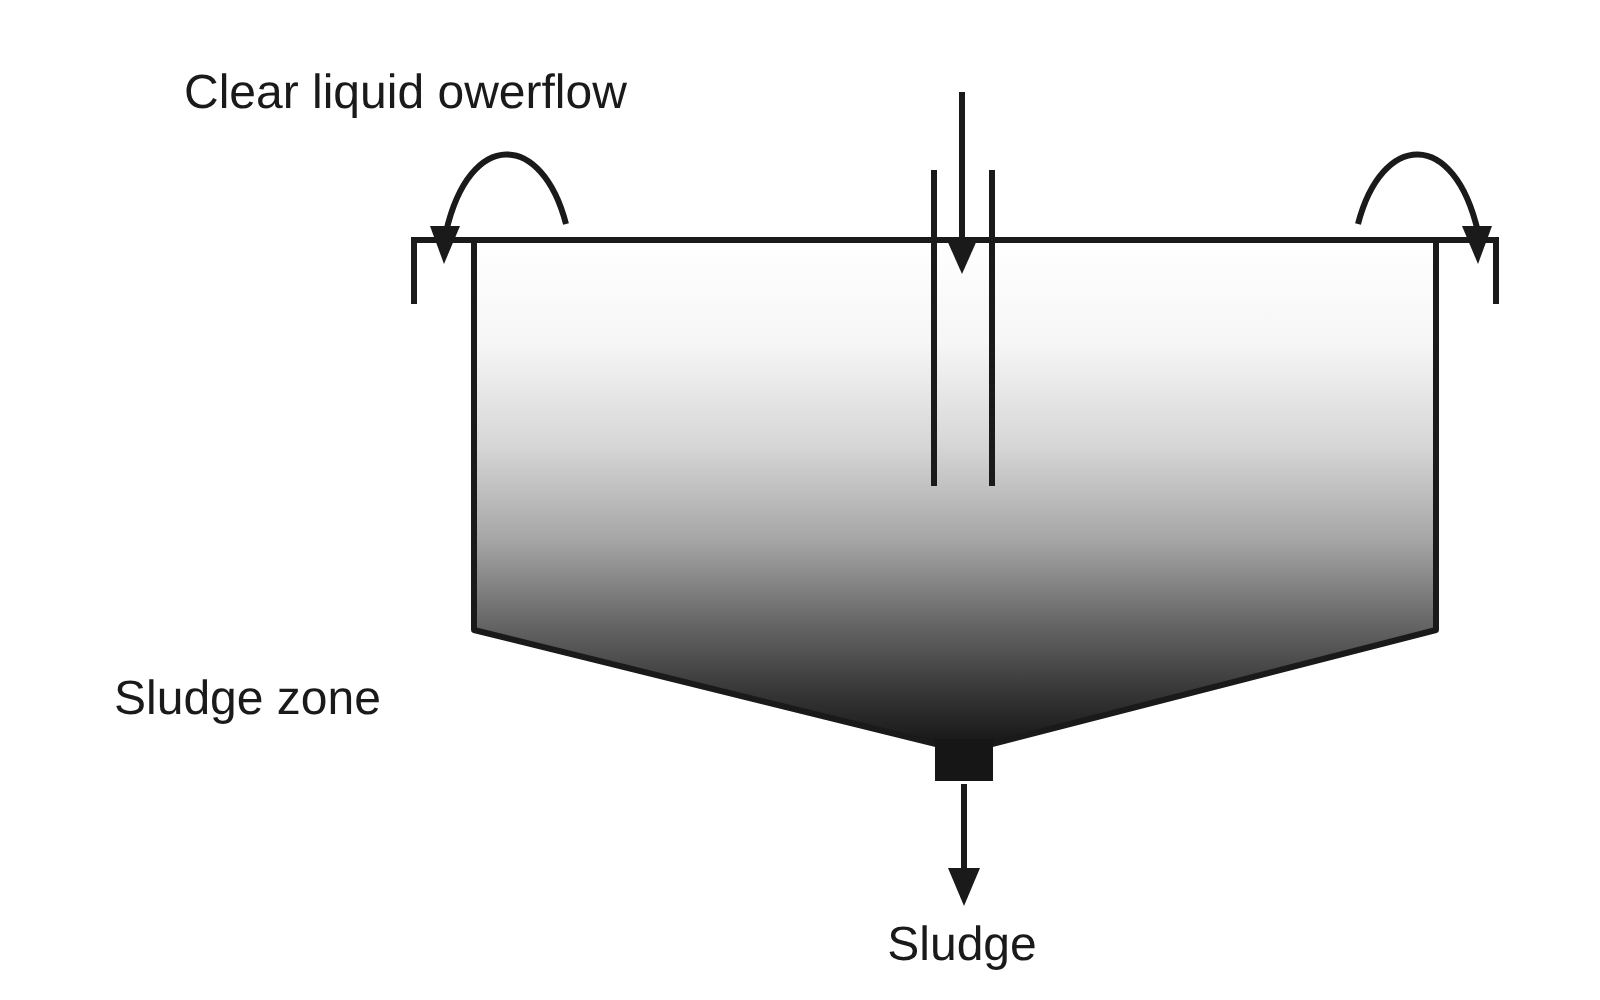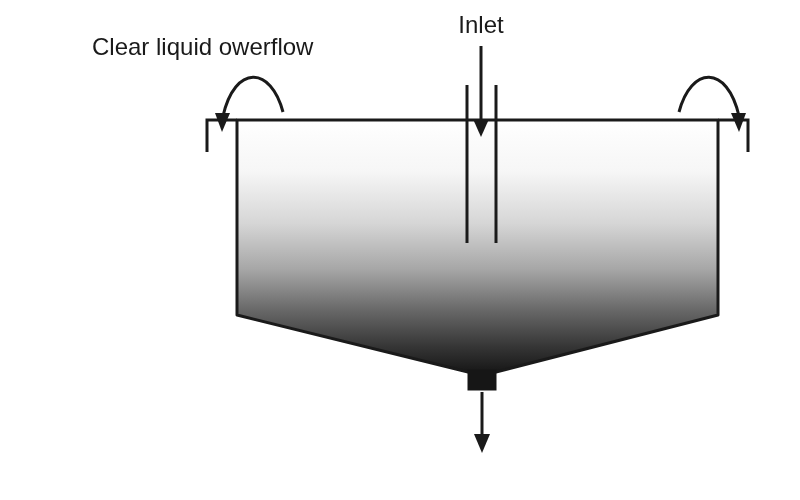--- a/index.html
+++ b/index.html
@@ -76,20 +76,21 @@
       <path d="M 679 112 C 691 66, 727 64, 739 116" fill="none" stroke="#1a1a1a" stroke-width="3"></path>
       <polygon points="731,113 746,113 739,132" fill="#1a1a1a"></polygon>
     </g>
 
     <g>
       <line x1="482" y1="392" x2="482" y2="436" stroke="#1a1a1a" stroke-width="3"></line>
       <polygon points="474,434 490,434 482,453" fill="#1a1a1a"></polygon>
     </g>
   </svg>
 
-  <div class="label center" style="left:421px; top:12px; width:120px;">Inlet</div>
 
   <div class="label" style="left:92px; top:34px;text-align:center;">Clear liquid owerflow</div>
 
 
+  <div class="label" style="left:57px; top:337px;">Sludge zone</div>
 
+  <div class="label center" style="left:421px; top:460px; width:120px;">Sludge</div>
 
 </div>
 
 </body></html>

